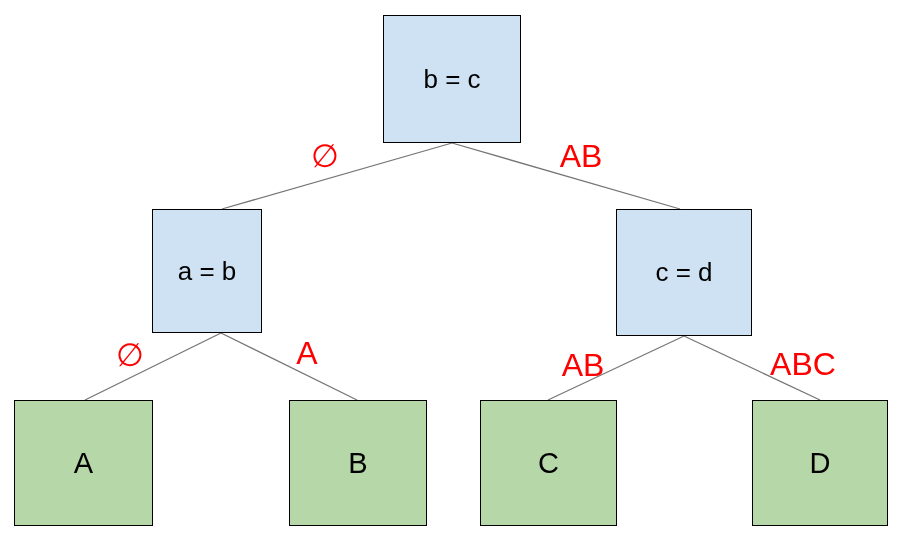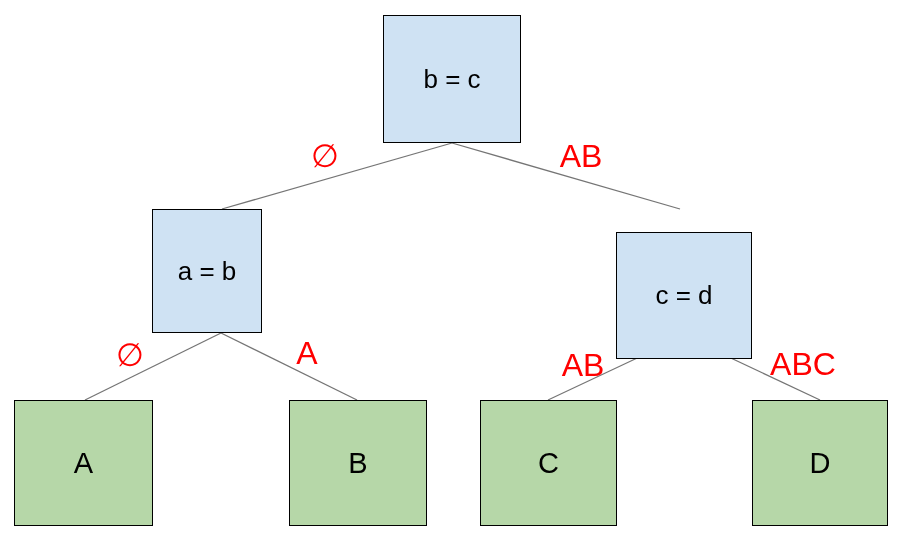--- a/index.html
+++ b/index.html
@@ -42,21 +42,21 @@
     background: var(--internal_node_fill, #cfe2f3);
     font-size: 26px;
   }
   .node.leaf {
     background: var(--leaf_node_fill, #b6d7a8);
     font-size: 29px;
   }
   
   .n-root  { left: 383px; top: 15px;  width: 138px; height: 128px; }
   .n-left  { left: 152px; top: 209px; width: 110px; height: 124px; }
-  .n-right { left: 616px; top: 209px; width: 136px; height: 127px; margin-top: 23px; }
+  .n-right { left: 616px; top: 209px; width: 136px; height: 127px; }
   .n-leaf-a { left: 14px;  top: 400px; width: 139px; height: 126px; }
   .n-leaf-b { left: 289px; top: 400px; width: 138px; height: 126px; }
   .n-leaf-c { left: 480px; top: 400px; width: 137px; height: 126px; }
   .n-leaf-d { left: 752px; top: 400px; width: 136px; height: 126px; }
   .edge-label {
     position: absolute;
     transform: translate(-50%, -50%);
     color: var(--edge_label, #ff0000);
     font-size: 32px;
     line-height: 1;

